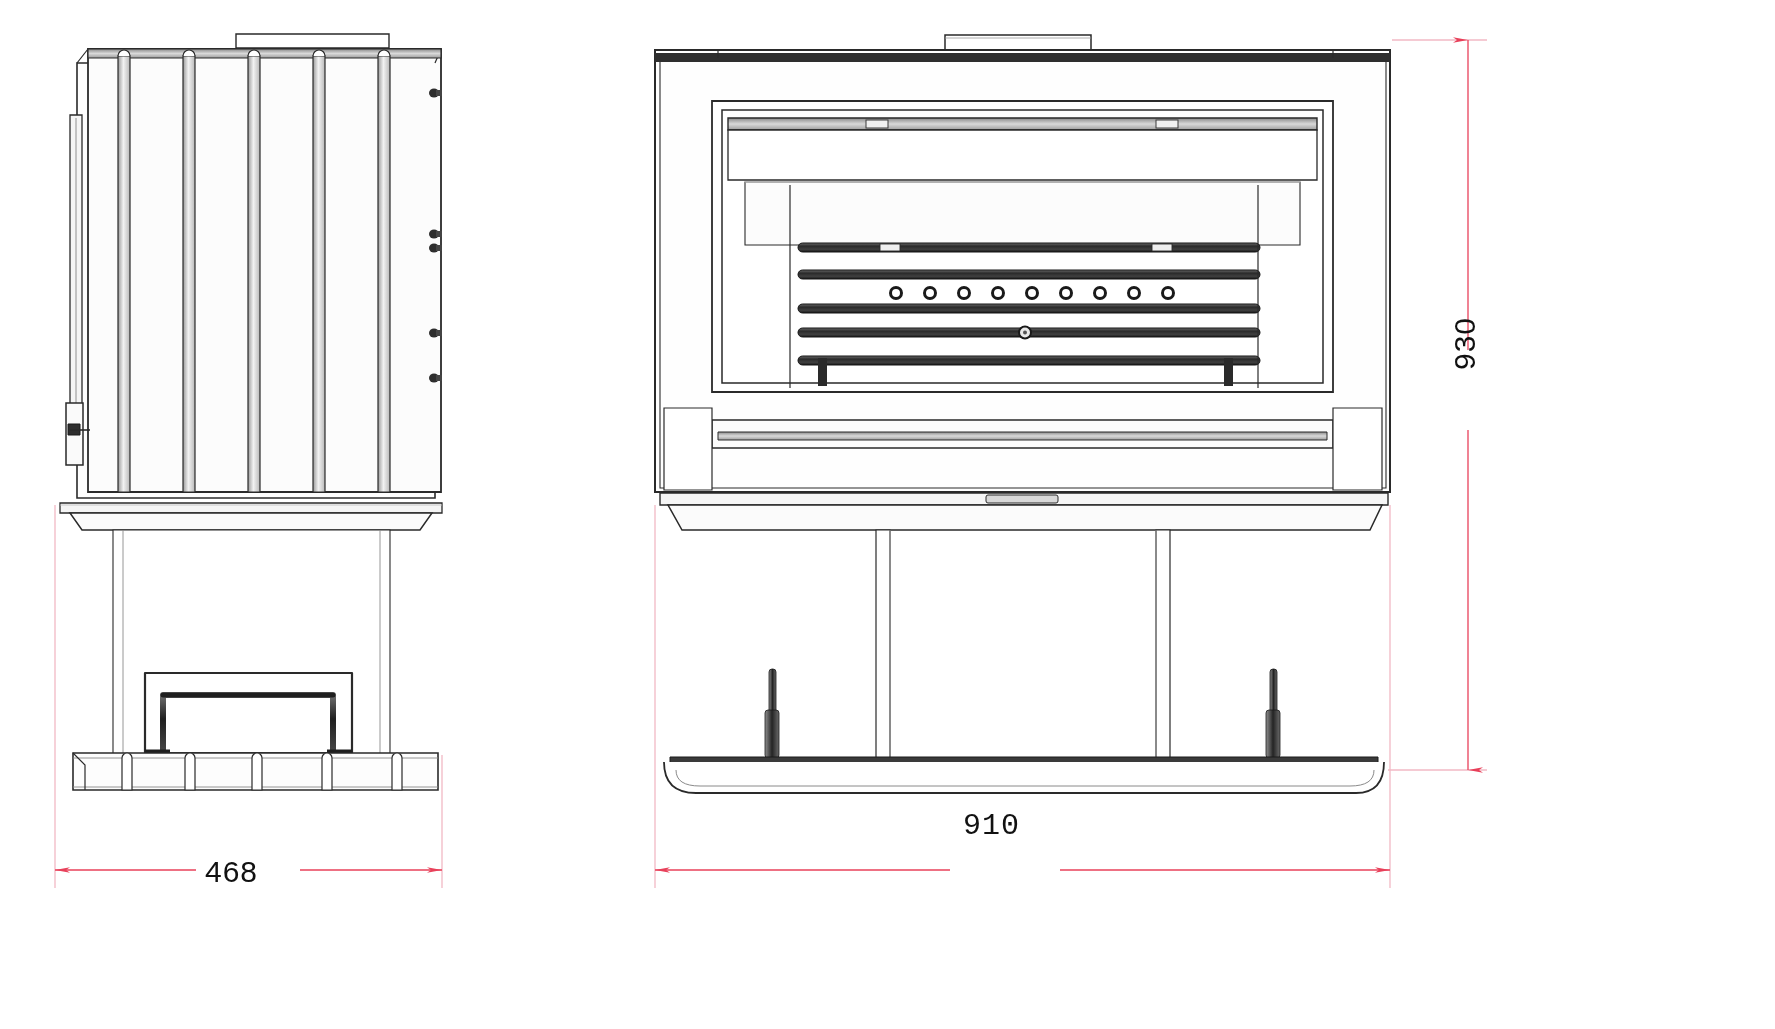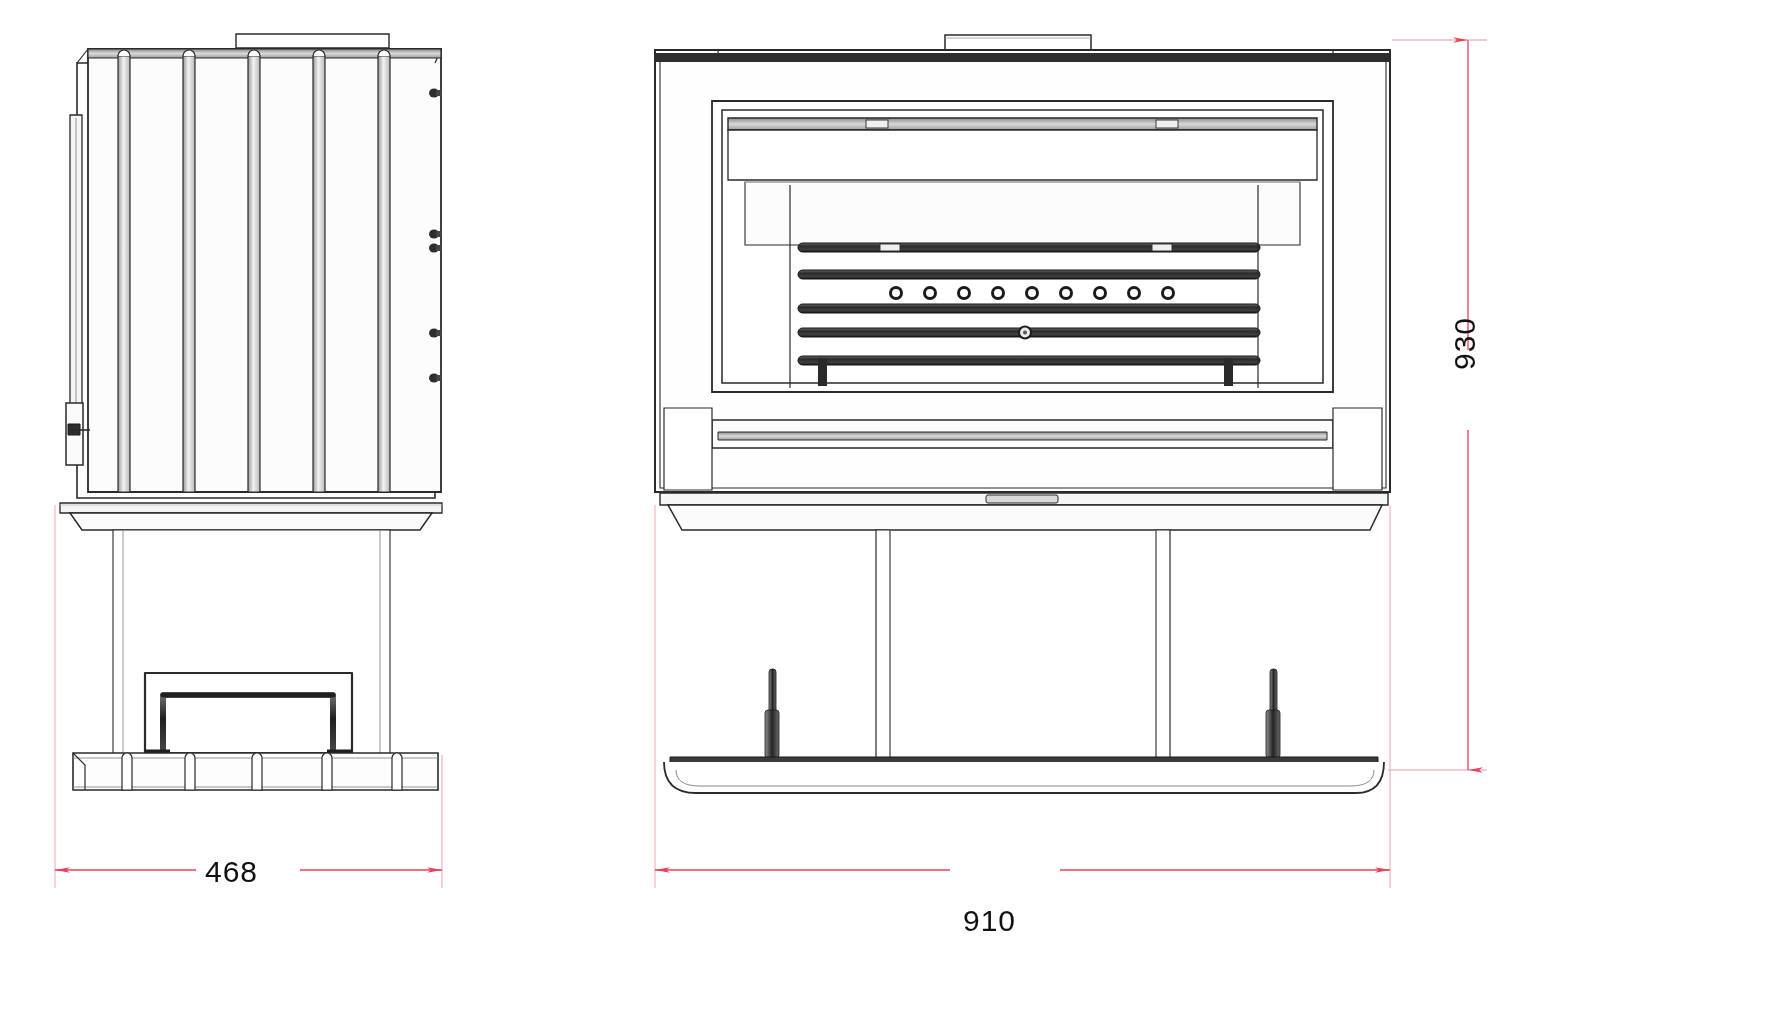--- a/index.html
+++ b/index.html
@@ -18,21 +18,21 @@
   #drawing { position: absolute; left: 0; top: 0; }
   .dim-text {
     position: absolute;
     font-family: "Liberation Sans", sans-serif;
     font-size: 30px;
     color: #111111;
     letter-spacing: 1px;
     white-space: nowrap;
   }
   #dim-width-left-text { left: 205px; top: 855px; }
-  #dim-width-front-text { left: 963px; top: 904px; }
+  #dim-width-front-text { left: 963px; top: 809px; font-family: Liberation Mono, monospace; }
   #dim-height-front-text {
     left: 1448px; top: 370px;
     transform: rotate(-90deg);
     transform-origin: left top;
   }
 </style>
 </head>
 <body>
 
 <div id="canvas">

